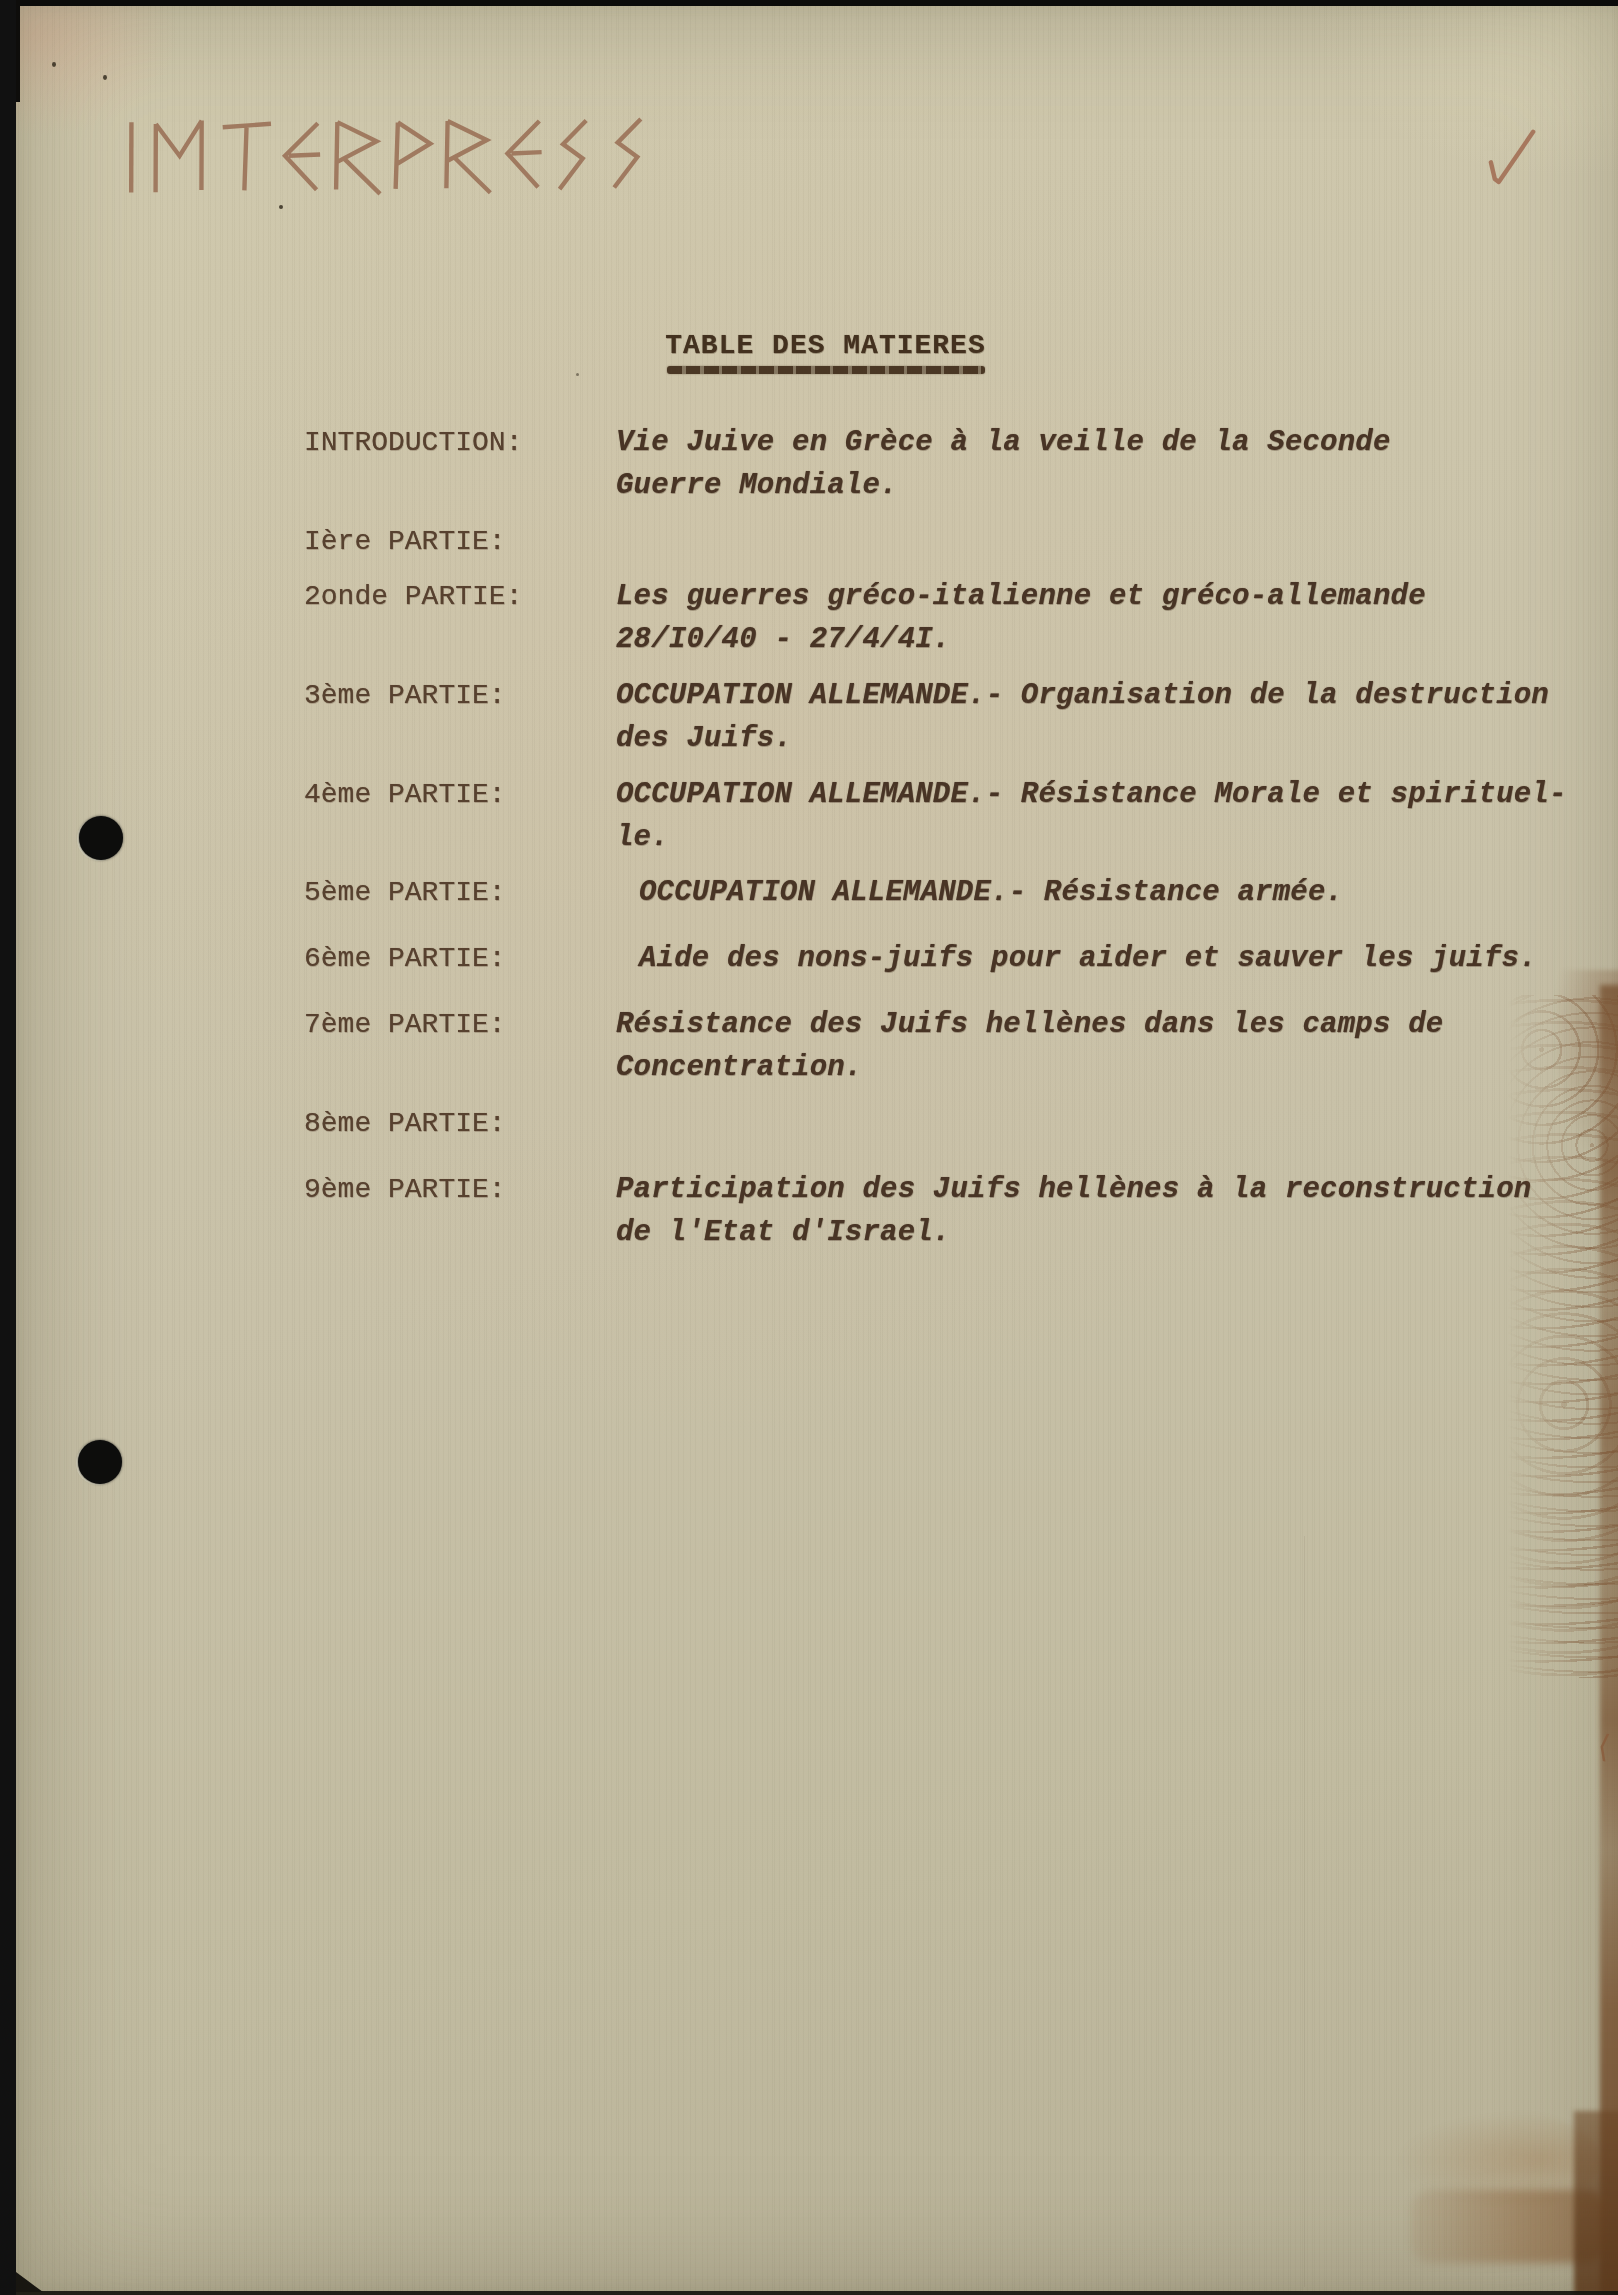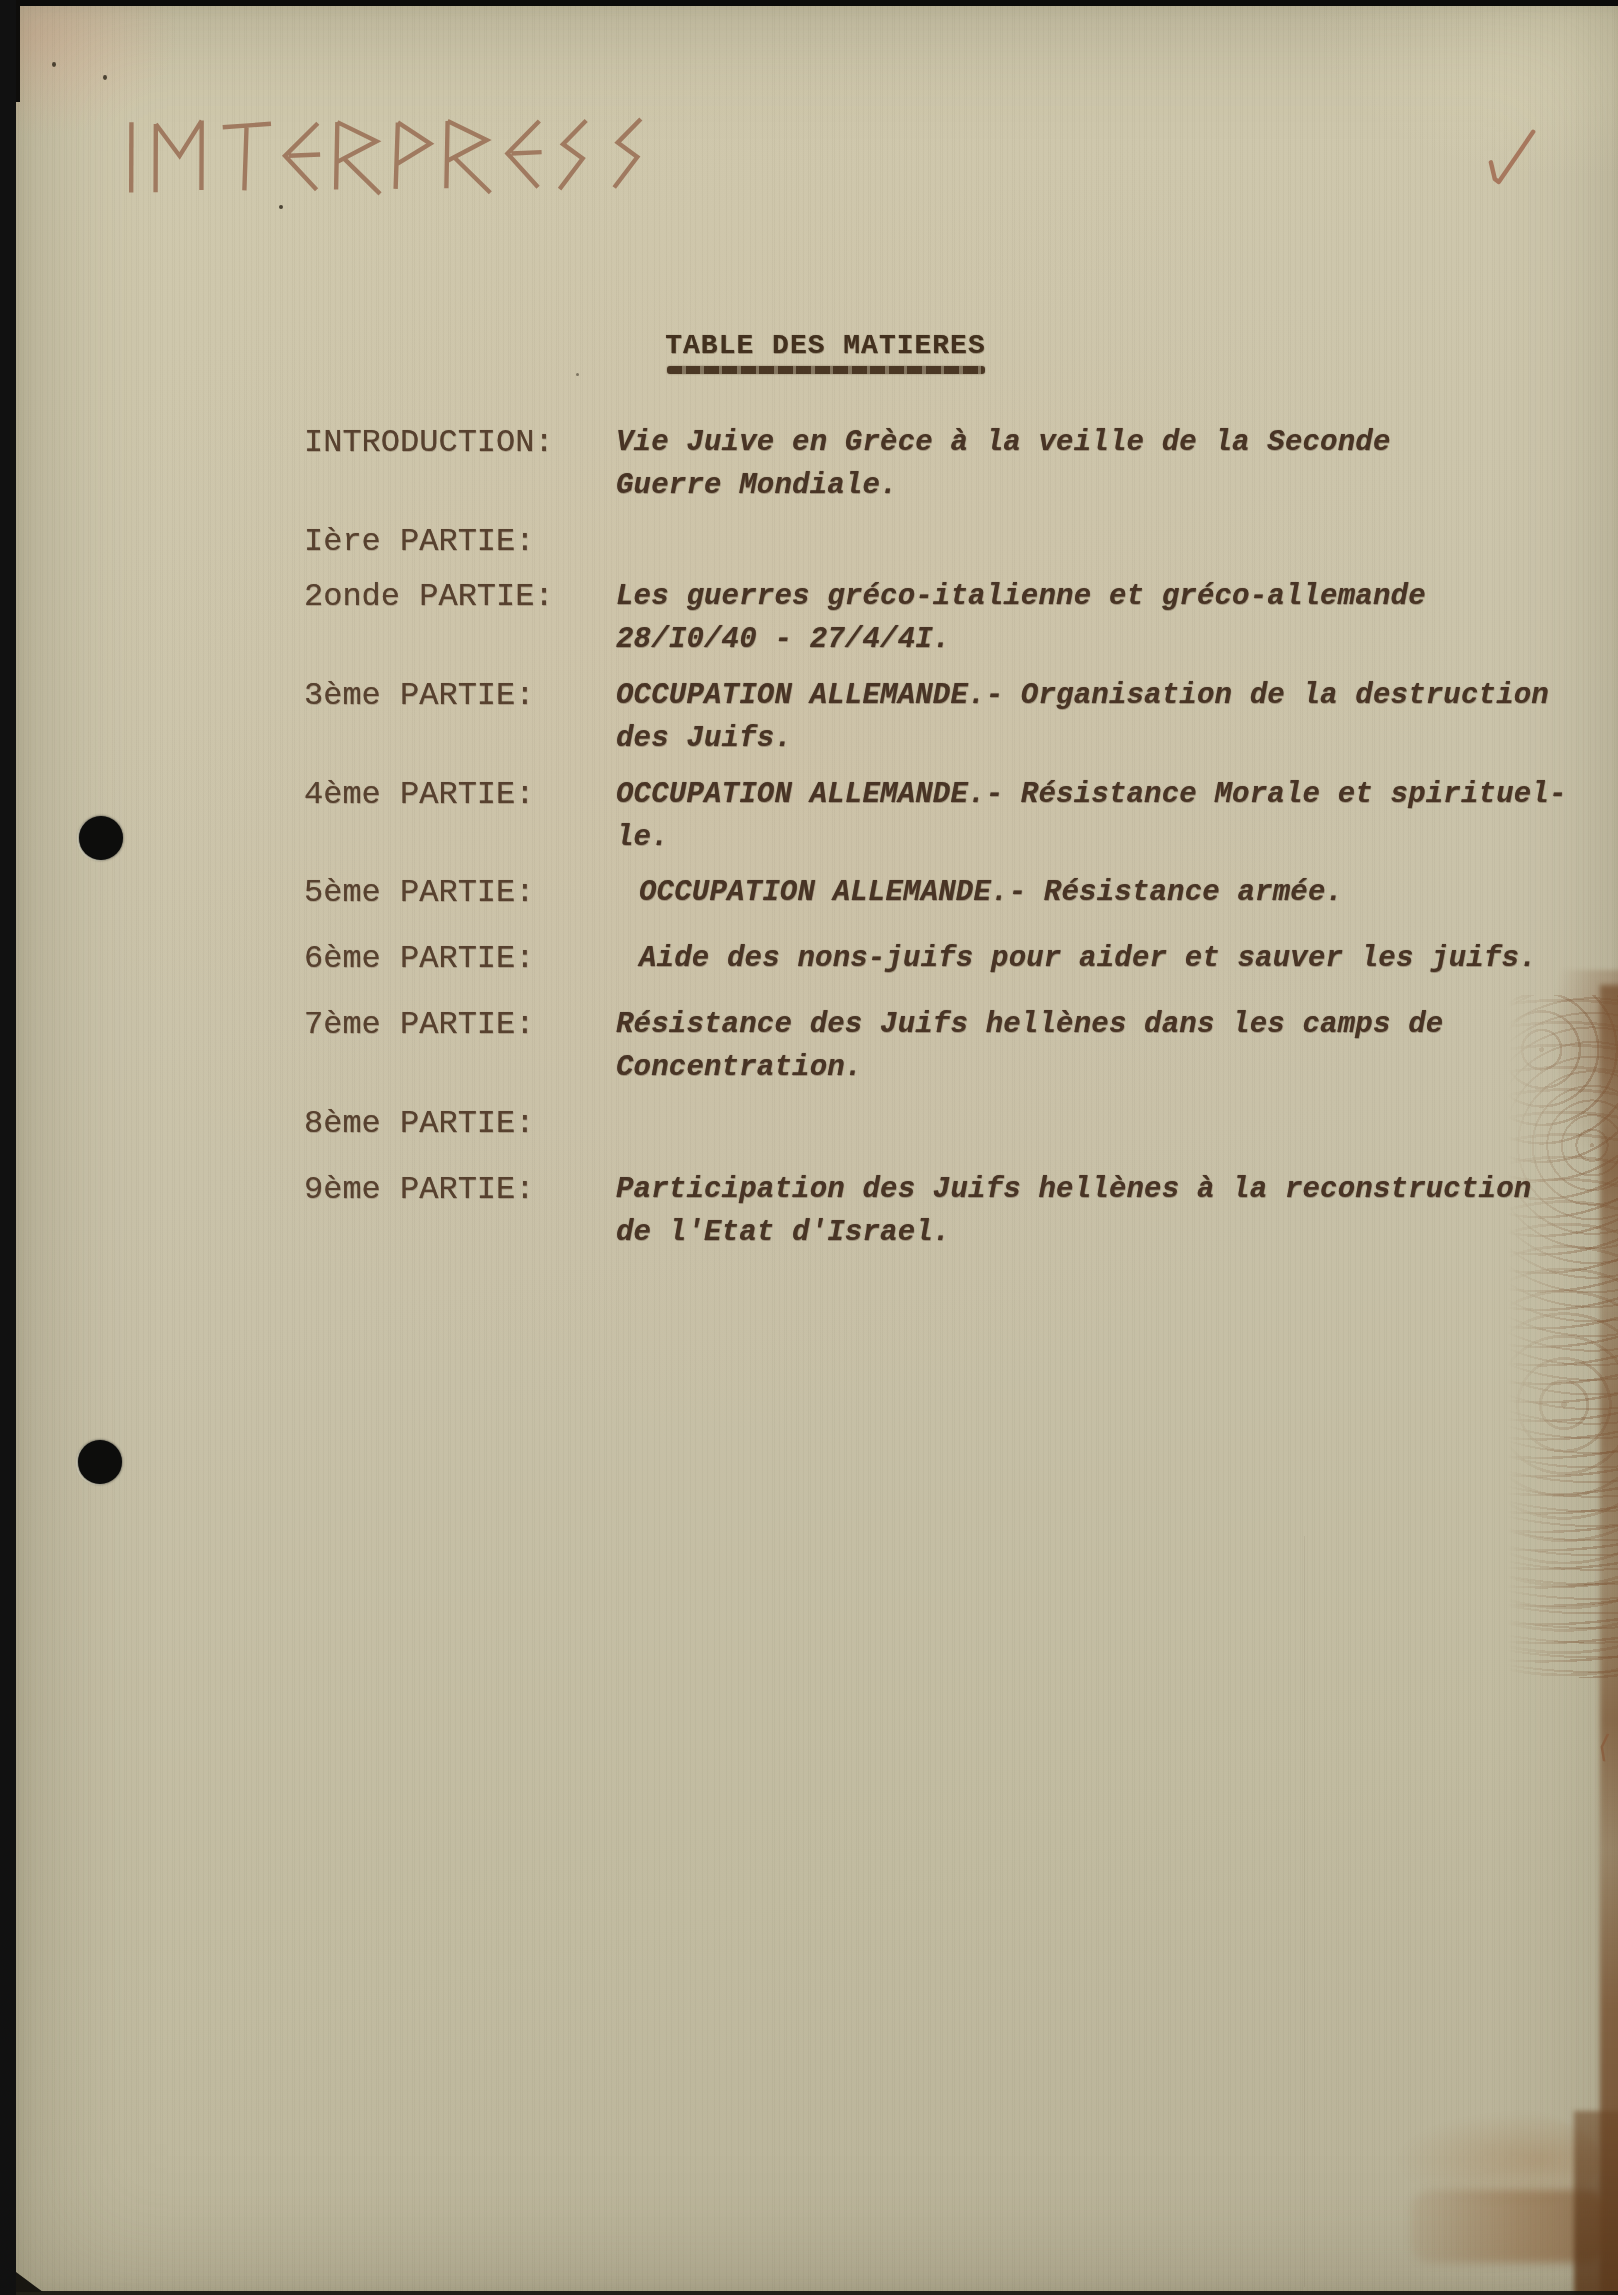--- a/index.html
+++ b/index.html
@@ -35,21 +35,21 @@
   .title-wrap{position:absolute;left:0;top:330px;width:1619px;text-align:center;}
   .title{display:inline-block;font-size:28px;font-weight:700;letter-spacing:1px;color:#43311f;
     text-shadow:0 0 1px rgba(67,49,31,0.55),0.5px 0.5px 0.5px rgba(67,49,31,0.3);}
   .title-underline{margin:4.9px auto 0 auto;width:318px;height:7.8px;border-radius:2.9px;
     background:repeating-linear-gradient(90deg,#4a3724 0 14.6px, rgba(74,55,36,0.55) 14.6px 18.5px);
     box-shadow:0 0 1.5px rgba(74,55,36,0.65);}
   
   .toc{position:absolute;left:288px;top:421px;width:1277px;}
   .entry{display:flex;align-items:flex-start;margin-bottom:12.7px;}
   .entry.single{margin-bottom:23px;gap:23px;}
-  .entry-label{flex:0 0 312px;font-size:32px;font-weight:400;line-height:43px;color:#57412f;
+  .entry-label{flex:0 0 312px;font-size:28px;font-weight:400;line-height:43px;color:#57412f;
     letter-spacing:0;white-space:nowrap;
     text-shadow:0 0 0.7px rgba(87,65,47,0.6),0.5px 0.5px 0 rgba(87,65,47,0.25);}
   .entry-desc{flex:1;font-size:29px;font-weight:700;line-height:43px;color:#483425;
     white-space:pre-line;letter-spacing:0.2px;
     text-shadow:0 0 1px rgba(72,52,37,0.55),0.5px 0.5px 0.5px rgba(72,52,37,0.3);font-style:italic;}
   
   .hole{position:absolute;width:44px;height:44px;border-radius:50%;background:#0d0d0c;
     box-shadow:0 0 2.4px rgba(13,13,12,0.8), -2px 1px 0 rgba(230,228,210,0.55);}
   .hole.h1{left:63px;top:816px;}
   .hole.h2{left:62px;top:1440px;}

